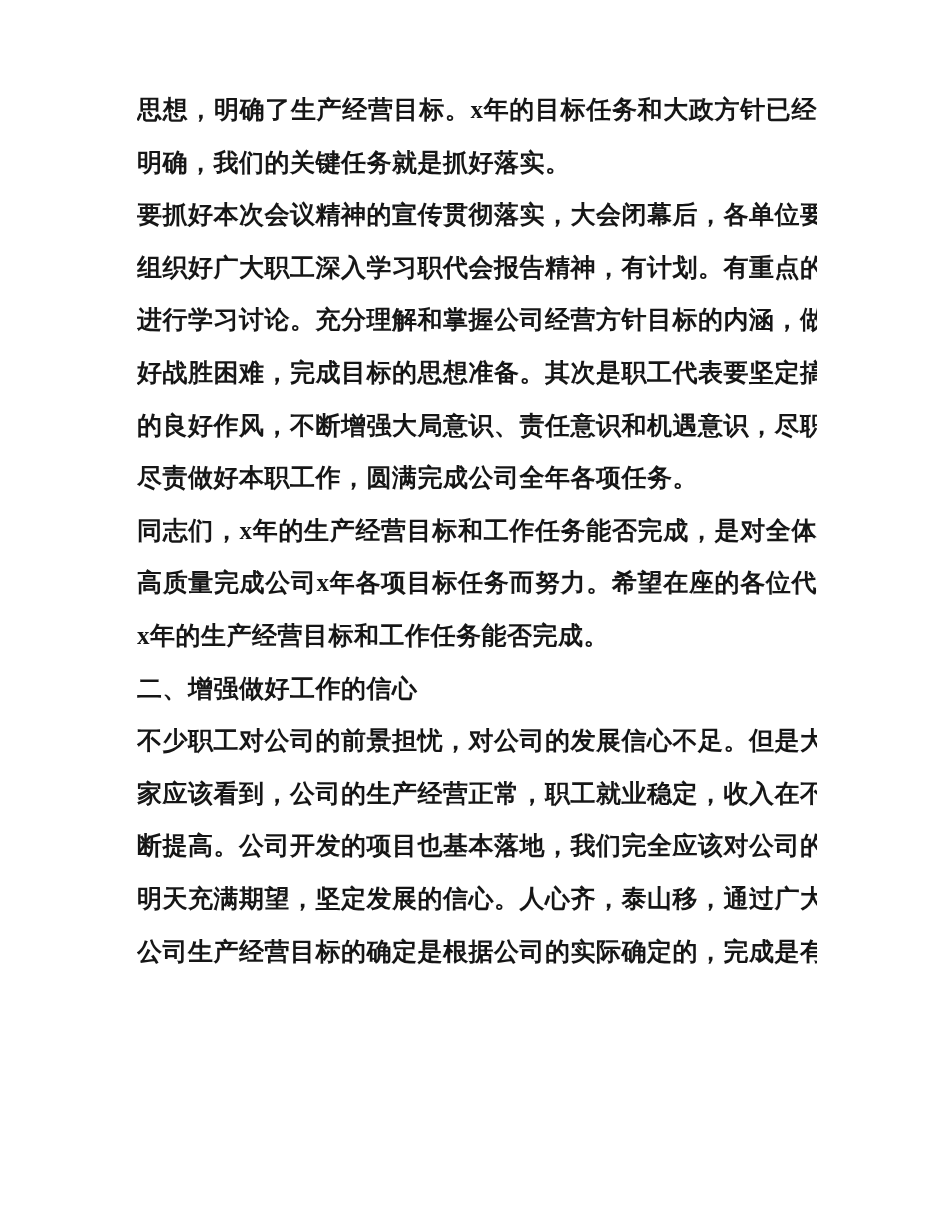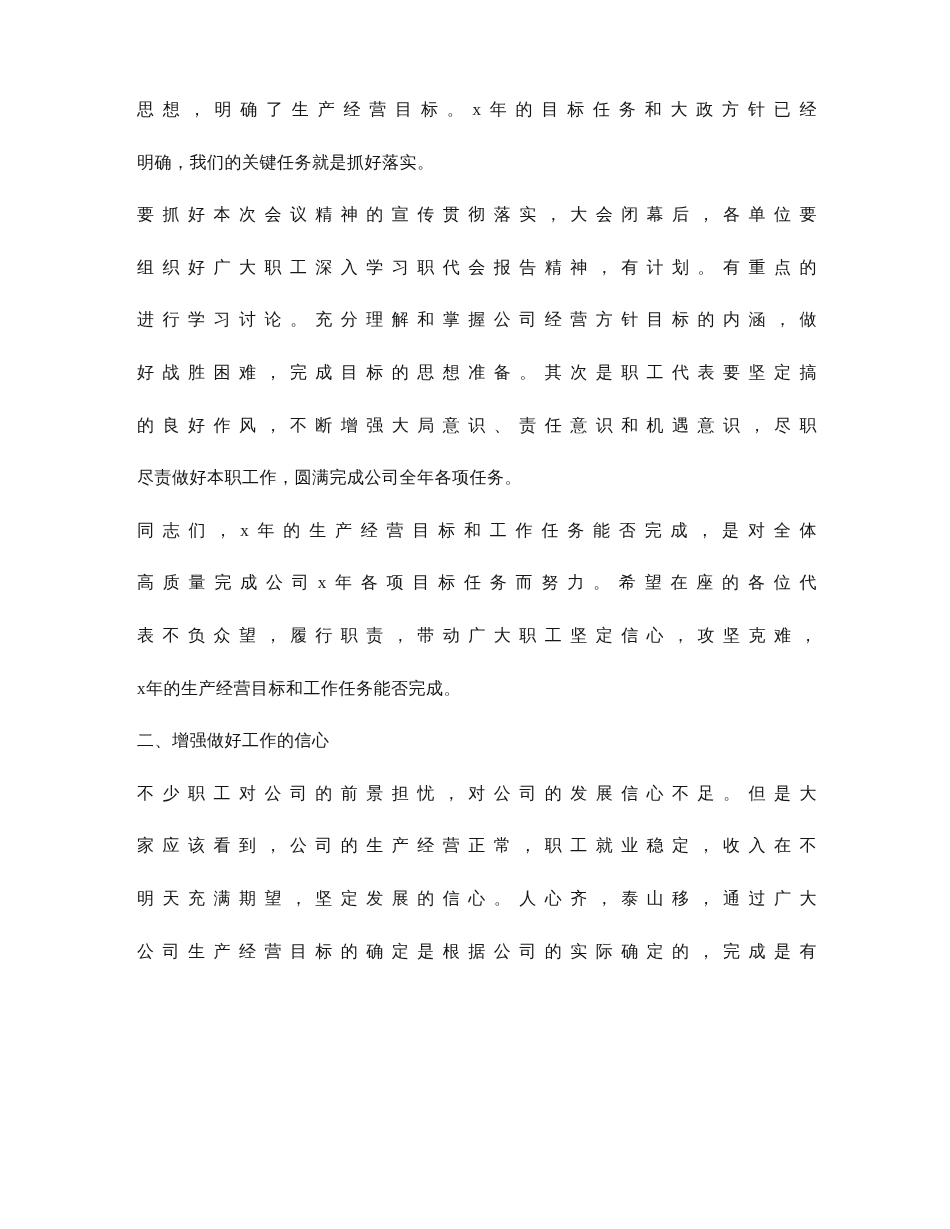--- a/index.html
+++ b/index.html
@@ -17,28 +17,29 @@
   }
   .text-block {
     position: absolute;
     left: 137px;
     top: 84px;
     width: 680px;
   }
   .line {
     height: 52.6px;
     line-height: 52.6px;
-    font-size: 17px;
+    font-size: 25px;
     color: #161616;
     letter-spacing: 0.5px;
     white-space: nowrap;
     text-align: justify;
     text-align-last: justify;
     text-justify: inter-character;
     overflow: hidden;
+    font-weight: bold;
   }
   .line.pe {
     text-align: right;
     text-align-last: left;
   }
 </style>
 </head>
 <body>
 
 <div class="page">
@@ -46,21 +47,21 @@
     <div class="line">思想，明确了生产经营目标。x年的目标任务和大政方针已经</div>
     <div class="line pe">明确，我们的关键任务就是抓好落实。</div>
     <div class="line">要抓好本次会议精神的宣传贯彻落实，大会闭幕后，各单位要</div>
     <div class="line">组织好广大职工深入学习职代会报告精神，有计划。有重点的</div>
     <div class="line">进行学习讨论。充分理解和掌握公司经营方针目标的内涵，做</div>
     <div class="line">好战胜困难，完成目标的思想准备。其次是职工代表要坚定搞</div>
     <div class="line">的良好作风，不断增强大局意识、责任意识和机遇意识，尽职</div>
     <div class="line pe">尽责做好本职工作，圆满完成公司全年各项任务。</div>
     <div class="line">同志们，x年的生产经营目标和工作任务能否完成，是对全体</div>
     <div class="line">高质量完成公司x年各项目标任务而努力。希望在座的各位代</div>
-    <div class="line">表不负众望，履行职责，带动广大职工坚定信心，攻坚克难，</div>
     <div class="line pe">x年的生产经营目标和工作任务能否完成。</div>
     <div class="line pe">二、增强做好工作的信心</div>
     <div class="line">不少职工对公司的前景担忧，对公司的发展信心不足。但是大</div>
     <div class="line">家应该看到，公司的生产经营正常，职工就业稳定，收入在不</div>
+    <div class="line">断提高。公司开发的项目也基本落地，我们完全应该对公司的</div>
     <div class="line">明天充满期望，坚定发展的信心。人心齐，泰山移，通过广大</div>
     <div class="line">公司生产经营目标的确定是根据公司的实际确定的，完成是有</div>
   </div>
 </div>
 
 </body></html>

